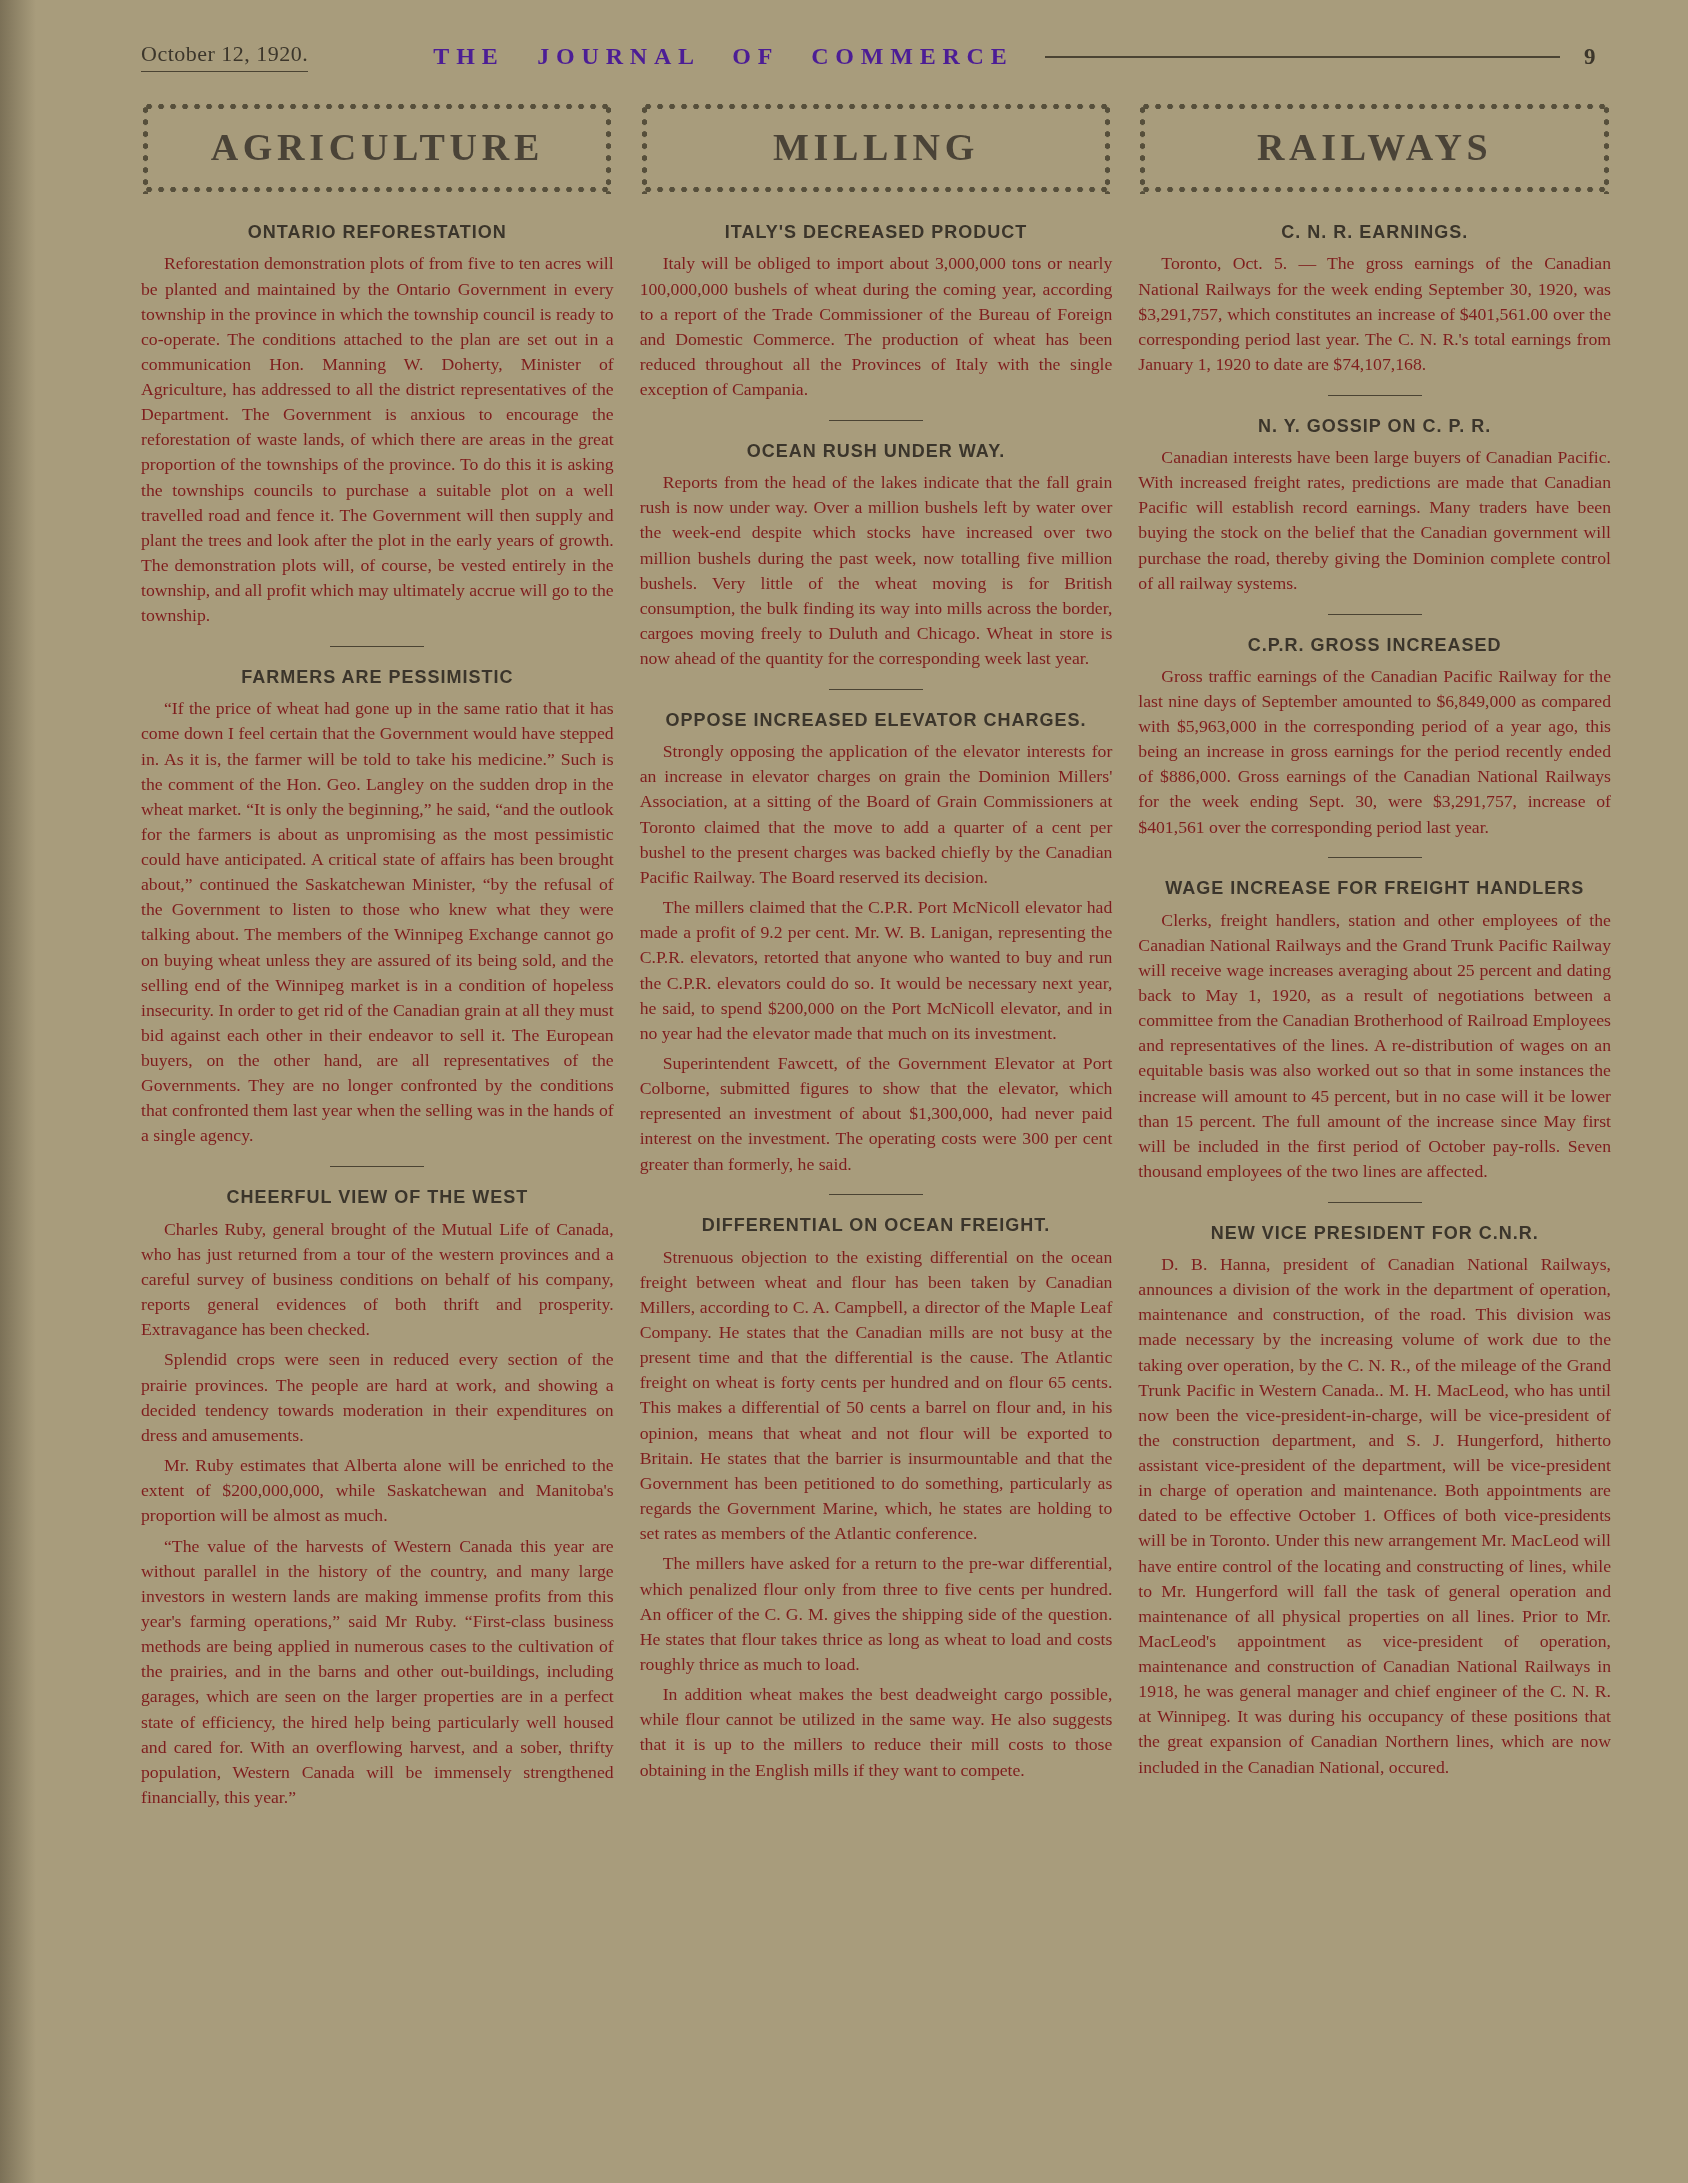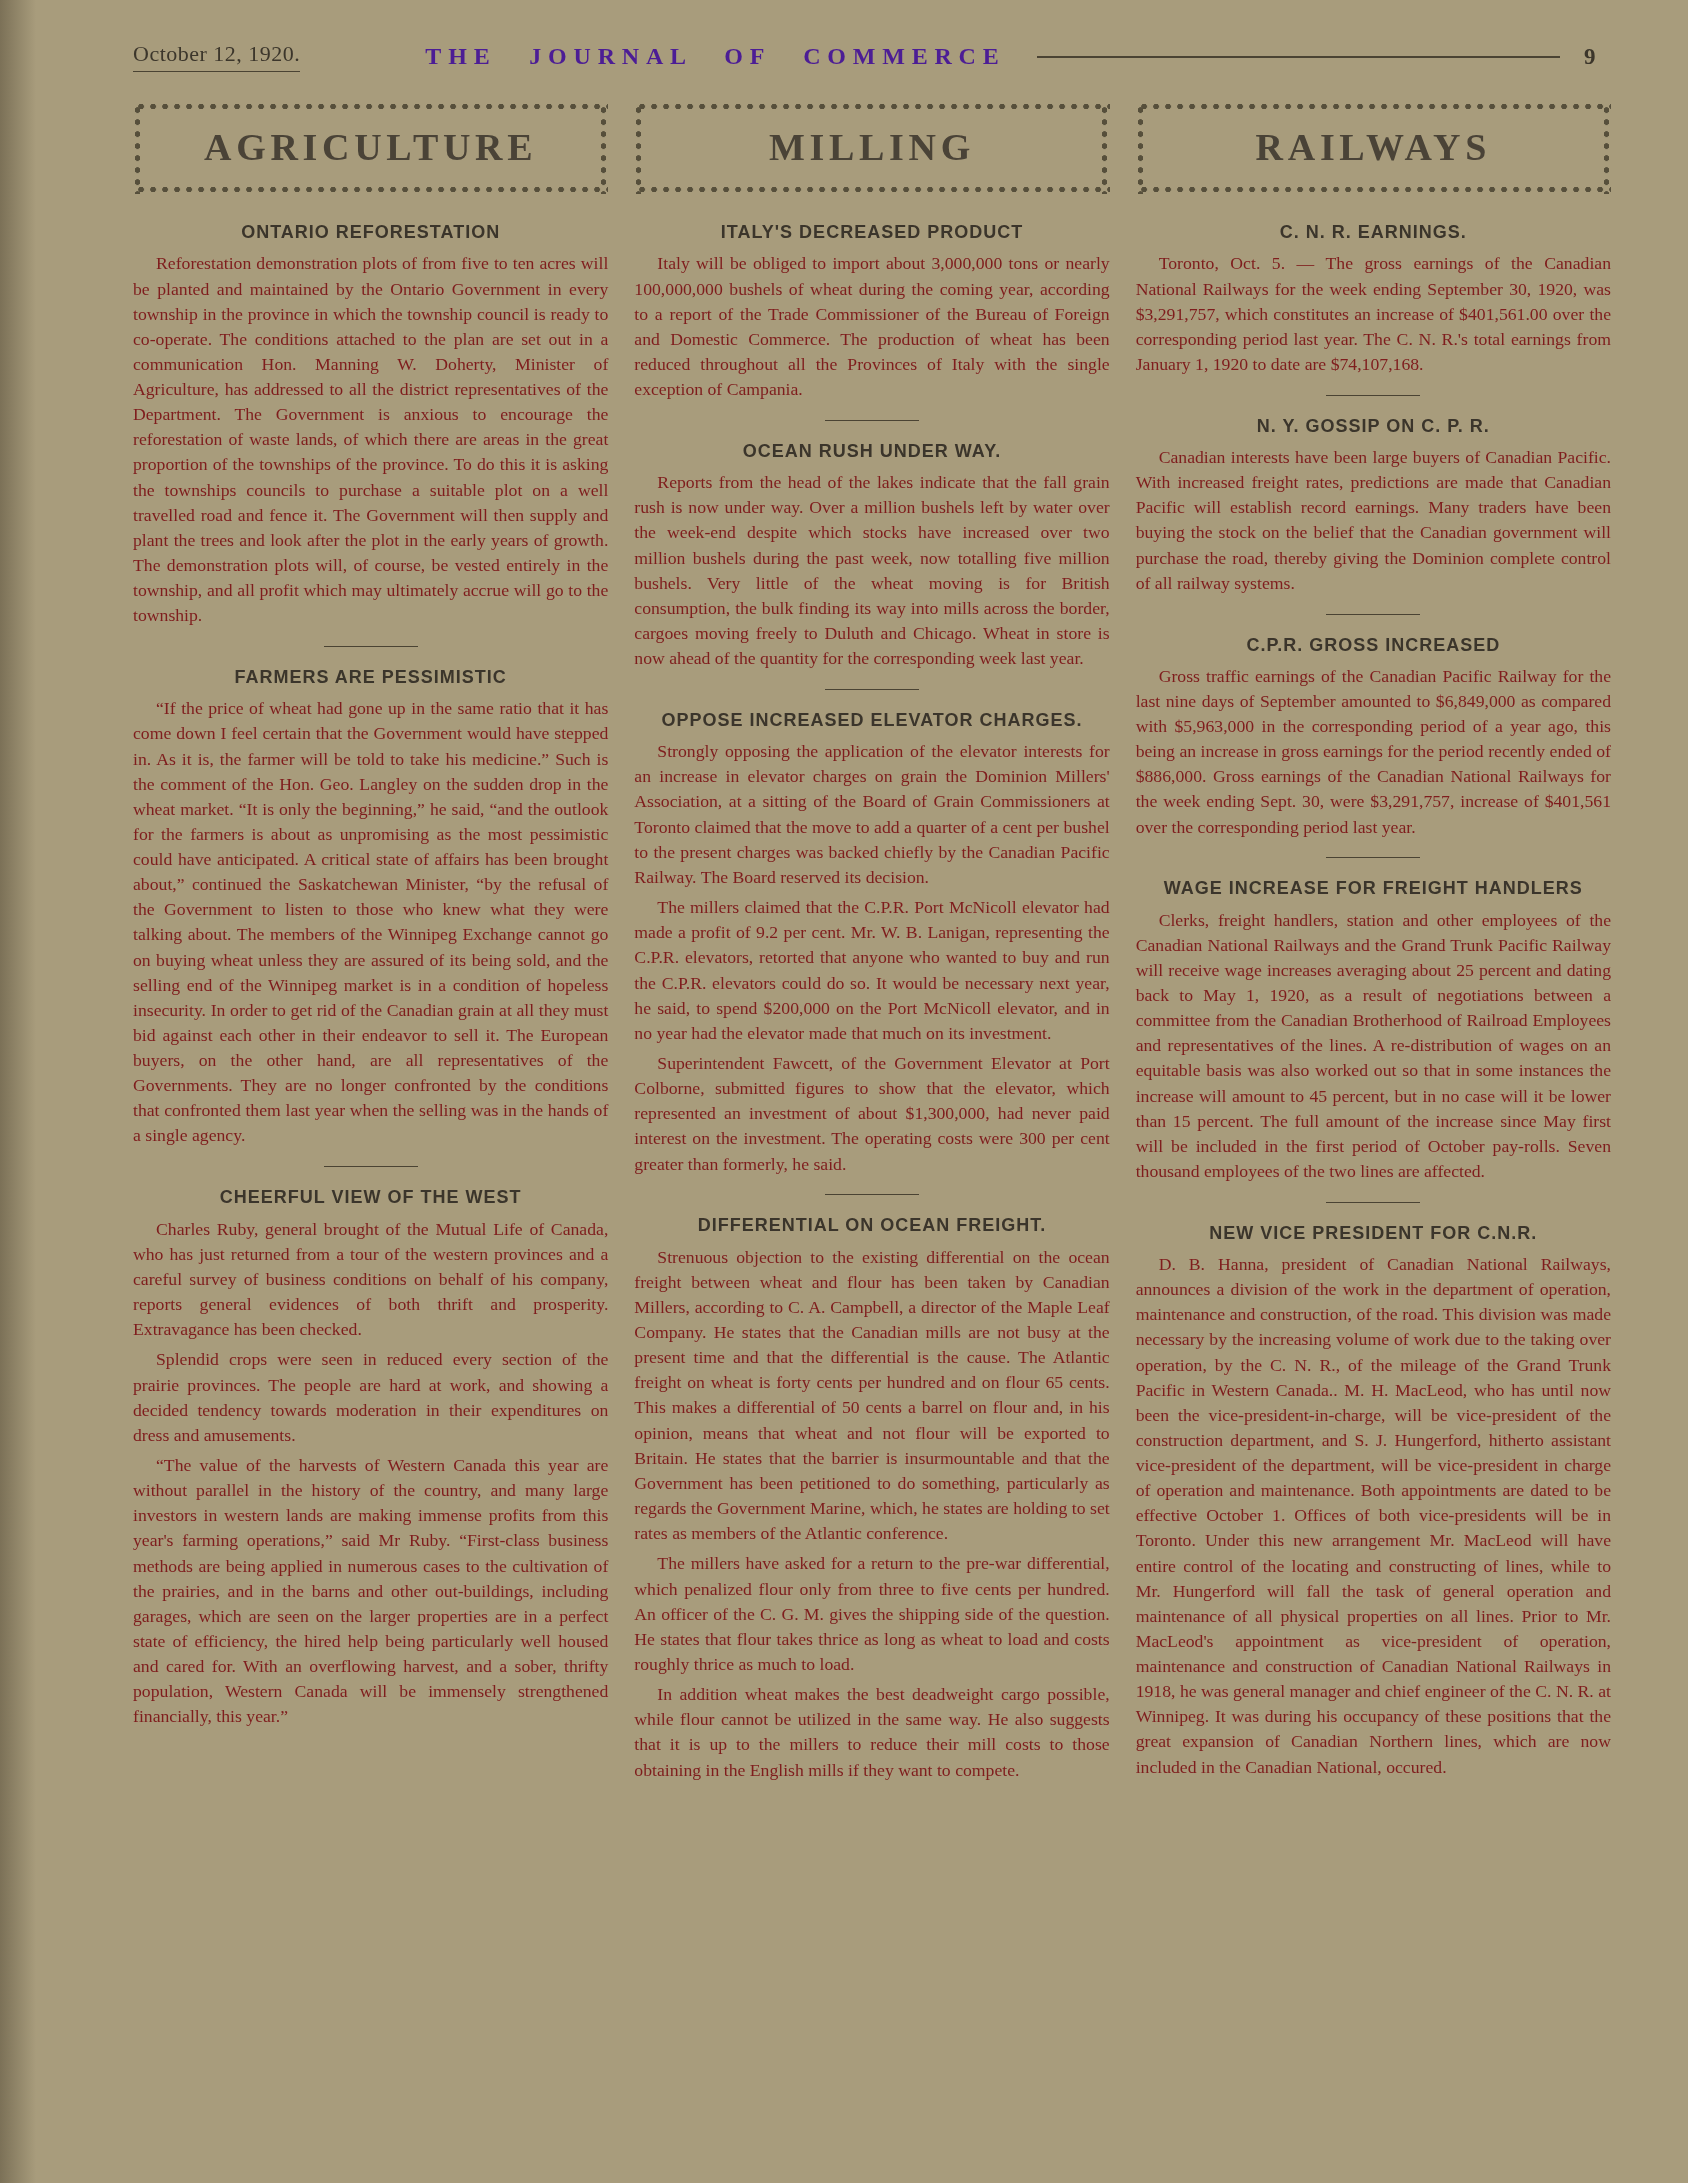--- a/index.html
+++ b/index.html
@@ -10,20 +10,21 @@
     height: 2183px;
     margin: 0 auto;
     overflow: hidden;
     color: #3f392f;
     font-family: "Liberation Serif", "DejaVu Serif", serif;
     background:
       linear-gradient(90deg, rgba(58,47,28,0.40) 0px, rgba(58,47,28,0.16) 17.7px, rgba(58,47,28,0) 52px),
       linear-gradient(0deg, rgba(66,54,32,0.30) 0px, rgba(66,54,32,0) 68px),
       linear-gradient(270deg, rgba(66,54,32,0.12) 0px, rgba(66,54,32,0) 42px),
       linear-gradient(180deg, #dace ab 0%, #d9cda8 0%, #d6c9a2 55%, #d2c49b 100%);
+    padding-left: 8px;
   }
   .binding-edge {
     position: absolute; left: 0; top: 0; bottom: 0; width: 36px;
     background: linear-gradient(90deg, rgba(40,32,18,0.35), rgba(40,32,18,0));
     pointer-events: none;
   }
   .inner { padding: 41px 78px 0 133px; }
 
   
   .header-row {
@@ -119,20 +120,21 @@
           <div class="divider"></div>
           <article class="article">
             <h2 class="headline">FARMERS ARE PESSIMISTIC</h2>
             <p class="para">“If the price of wheat had gone up in the same ratio that it has come down I feel certain that the Government would have stepped in. As it is, the farmer will be told to take his medicine.” Such is the comment of the Hon. Geo. Langley on the sudden drop in the wheat market. “It is only the beginning,” he said, “and the outlook for the farmers is about as unpromising as the most pessimistic could have anticipated. A critical state of affairs has been brought about,” continued the Saskatchewan Minister, “by the refusal of the Government to listen to those who knew what they were talking about. The members of the Winnipeg Exchange cannot go on buying wheat unless they are assured of its being sold, and the selling end of the Winnipeg market is in a condition of hopeless insecurity. In order to get rid of the Canadian grain at all they must bid against each other in their endeavor to sell it. The European buyers, on the other hand, are all representatives of the Governments. They are no longer confronted by the conditions that confronted them last year when the selling was in the hands of a single agency.</p>
           </article>
           <div class="divider"></div>
           <article class="article">
             <h2 class="headline">CHEERFUL VIEW OF THE WEST</h2>
             <p class="para">Charles Ruby, general brought of the Mutual Life of Canada, who has just returned from a tour of the western provinces and a careful survey of business conditions on behalf of his company, reports general evidences of both thrift and prosperity. Extravagance has been checked.</p>
             <p class="para">Splendid crops were seen in reduced every section of the prairie provinces. The people are hard at work, and showing a decided tendency towards moderation in their expenditures on dress and amusements.</p>
+            <p class="para">Mr. Ruby estimates that Alberta alone will be enriched to the extent of $200,000,000, while Saskatchewan and Manitoba's proportion will be almost as much.</p>
             <p class="para">“The value of the harvests of Western Canada this year are without parallel in the history of the country, and many large investors in western lands are making immense profits from this year's farming operations,” said Mr Ruby. “First-class business methods are being applied in numerous cases to the cultivation of the prairies, and in the barns and other out-buildings, including garages, which are seen on the larger properties are in a perfect state of efficiency, the hired help being particularly well housed and cared for. With an overflowing harvest, and a sober, thrifty population, Western Canada will be immensely strengthened financially, this year.”</p>
           </article>
         </div>
         <div class="column">
           <div class="section-box">
             <div class="section-title">MILLING</div>
           </div>
           <article class="article">
             <h2 class="headline">ITALY'S DECREASED PRODUCT</h2>
             <p class="para">Italy will be obliged to import about 3,000,000 tons or nearly 100,000,000 bushels of wheat during the coming year, according to a report of the Trade Commissioner of the Bureau of Foreign and Domestic Commerce. The production of wheat has been reduced throughout all the Provinces of Italy with the single exception of Campania.</p>

